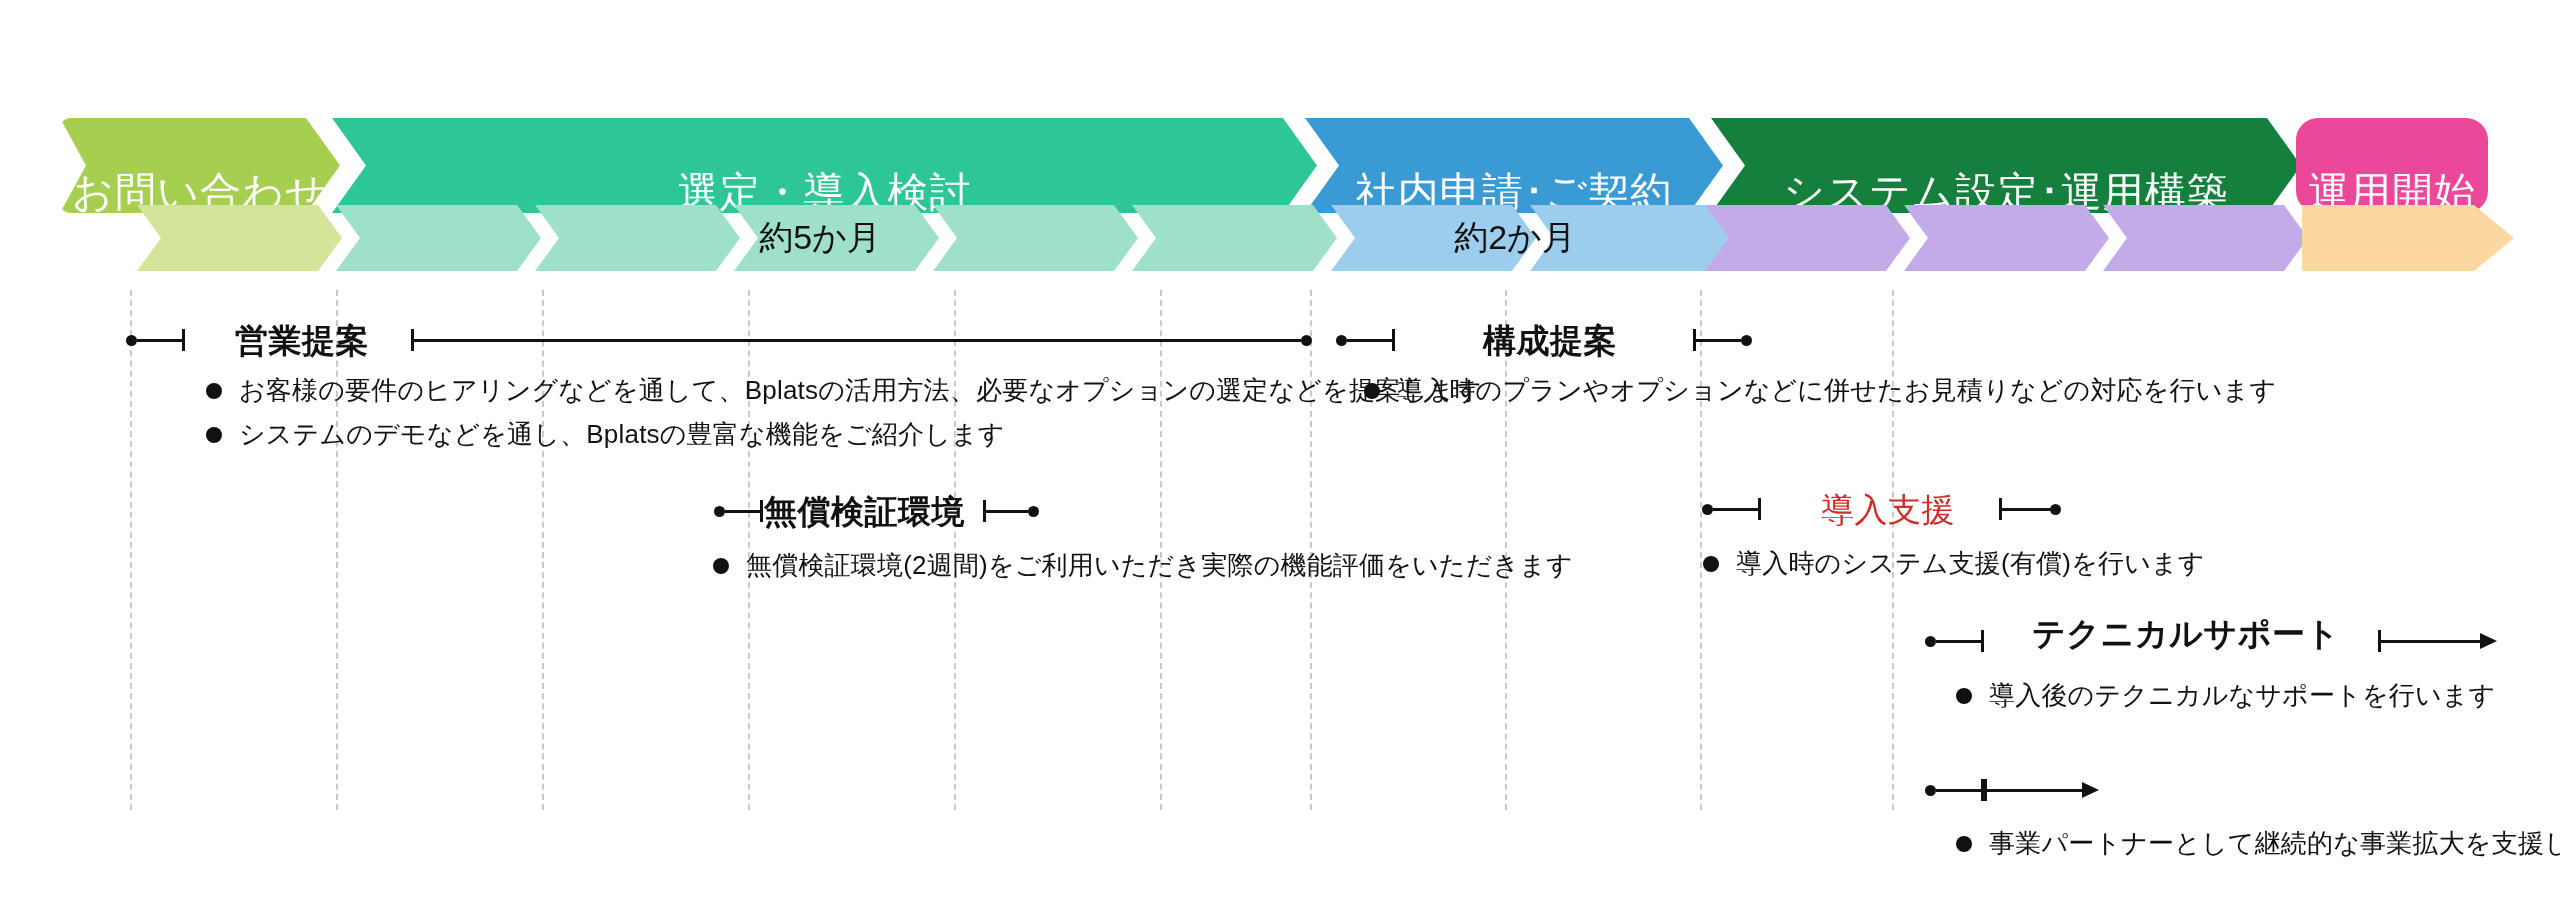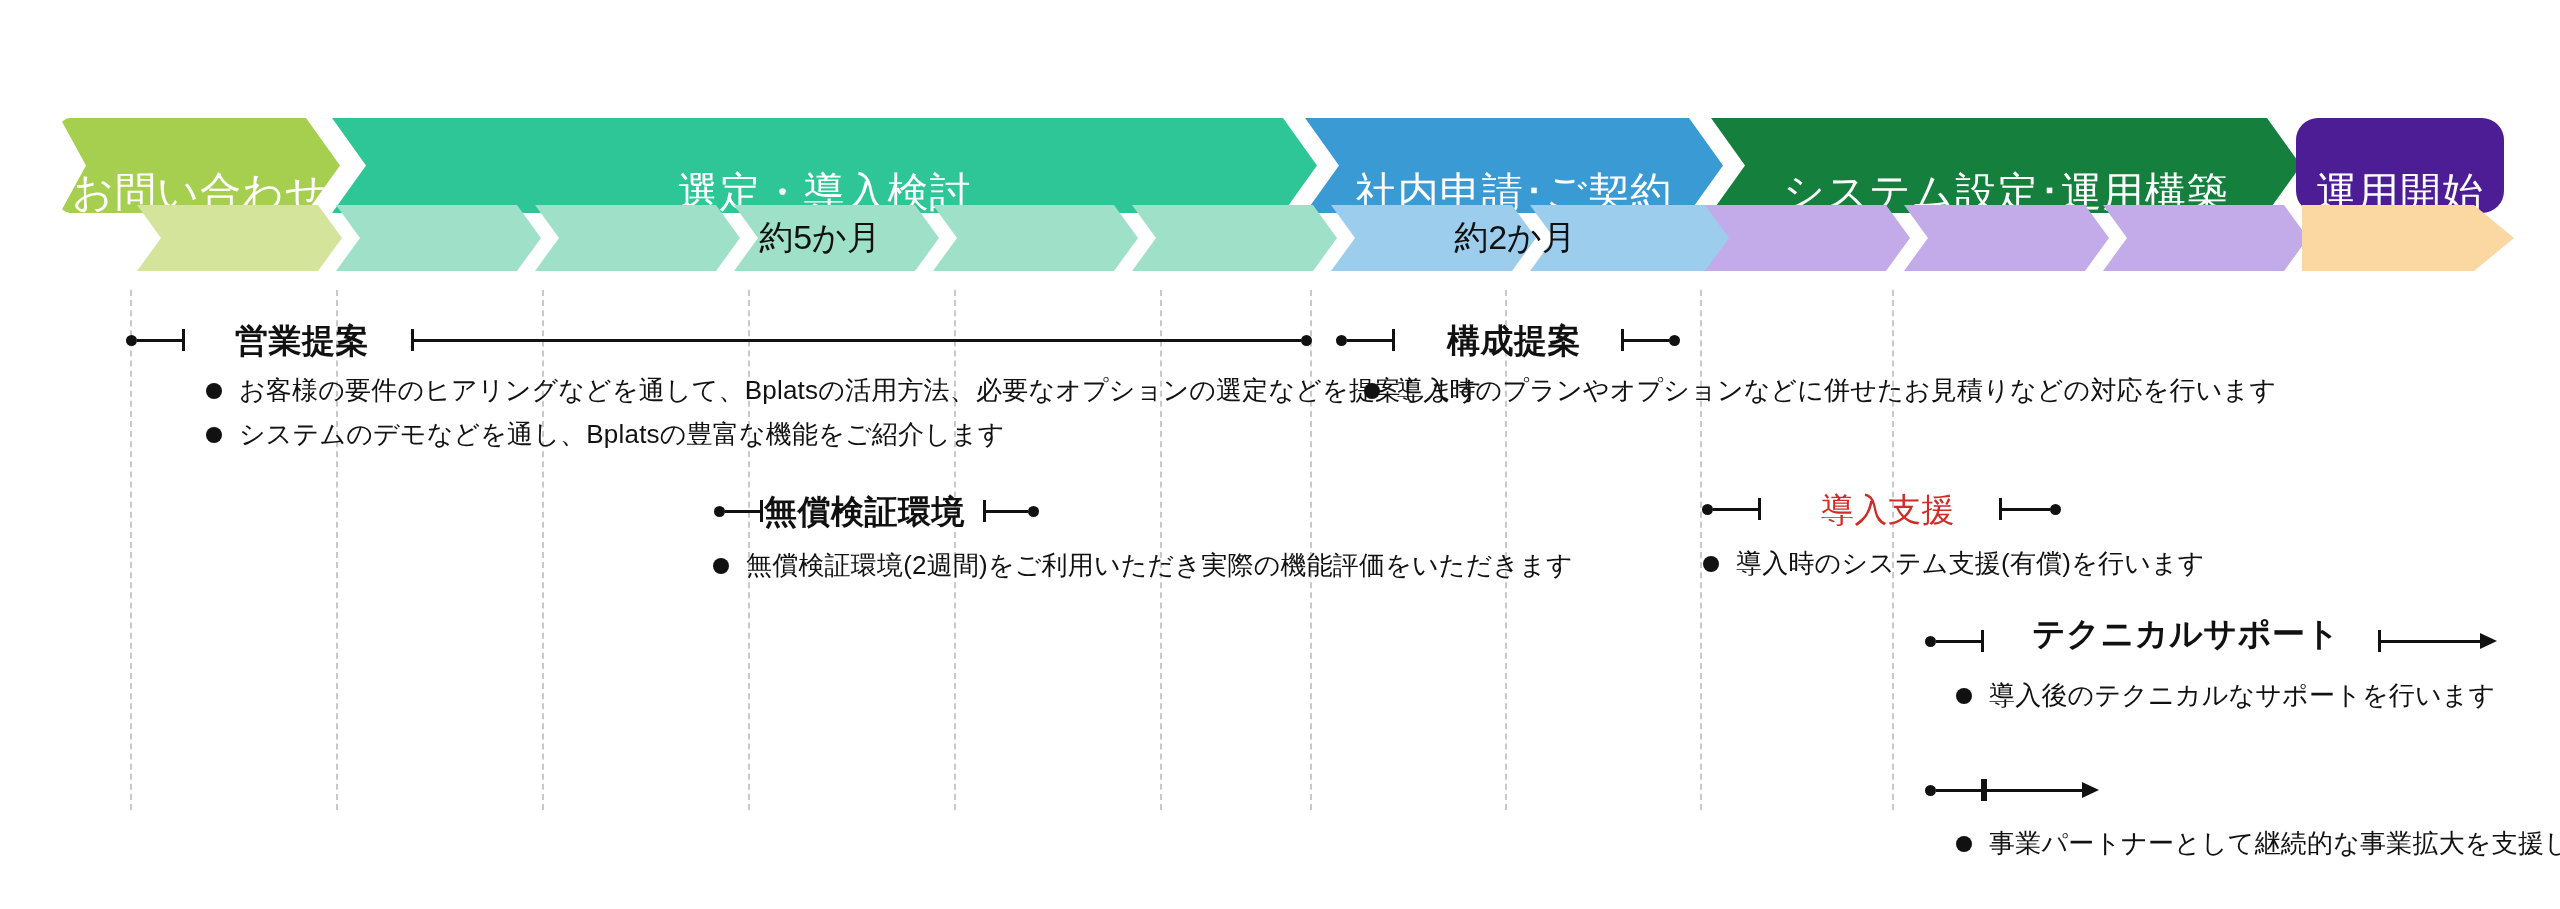--- a/index.html
+++ b/index.html
@@ -153,21 +153,21 @@
     </div>
     <div class="phase chev" style="left:332px;width:985px;background:#2ec697;">
       <span class="ph-label">選定・導入検討</span>
     </div>
     <div class="phase chev" style="left:1305px;width:418px;background:#3a9ad4;">
       <span class="ph-label">社内申請･ご契約</span>
     </div>
     <div class="phase chev" style="left:1711px;width:590px;background:#15803d;">
       <span class="ph-label">システム設定･運用構築</span>
     </div>
-    <div class="phase chev-last" style="left:2296px;width:208px;background:#4c1d95;">
+    <div class="phase chev-last" style="left:2296px;width:192px;background:#ec4899;">
       <span class="ph-label">運用開始</span>
     </div>
   </div>
 
   <div class="dur-band">
 
     <div class="dur-seg first" style="left:137px;width:205px;background:#d4e59b;"></div>
 
     <div class="dur-seg" style="left:336px;width:205px;background:#9fe0c9;"></div>
     <div class="dur-seg" style="left:535px;width:205px;background:#9fe0c9;"></div>
@@ -208,21 +208,21 @@
         <span class="bul-text">お客様の要件のヒアリングなどを通して、Bplatsの活用方法、必要なオプションの選定などを提案します</span>
       </div>
       <div class="bullet">
         <span class="bul-dot"></span>
         <span class="bul-text">システムのデモなどを通し、Bplatsの豊富な機能をご紹介します</span>
       </div>
     </div>
   </div>
 
   <div class="act" style="left:0;top:0;">
-    <div class="act-head" style="left:1336px;top:323px;">
+    <div class="act-head" style="left:1336px;top:323px;gap:36px;">
       <span class="mrk">
         <span class="dot"></span>
         <span class="bar" style="width:45px;"></span>
         <span class="cap"></span>
       </span>
       <span class="act-title" style="margin:0 40px 0 52px;">構成提案</span>
       <span class="mrk">
         <span class="cap"></span>
         <span class="bar" style="width:45px;"></span>
         <span class="dot"></span>

